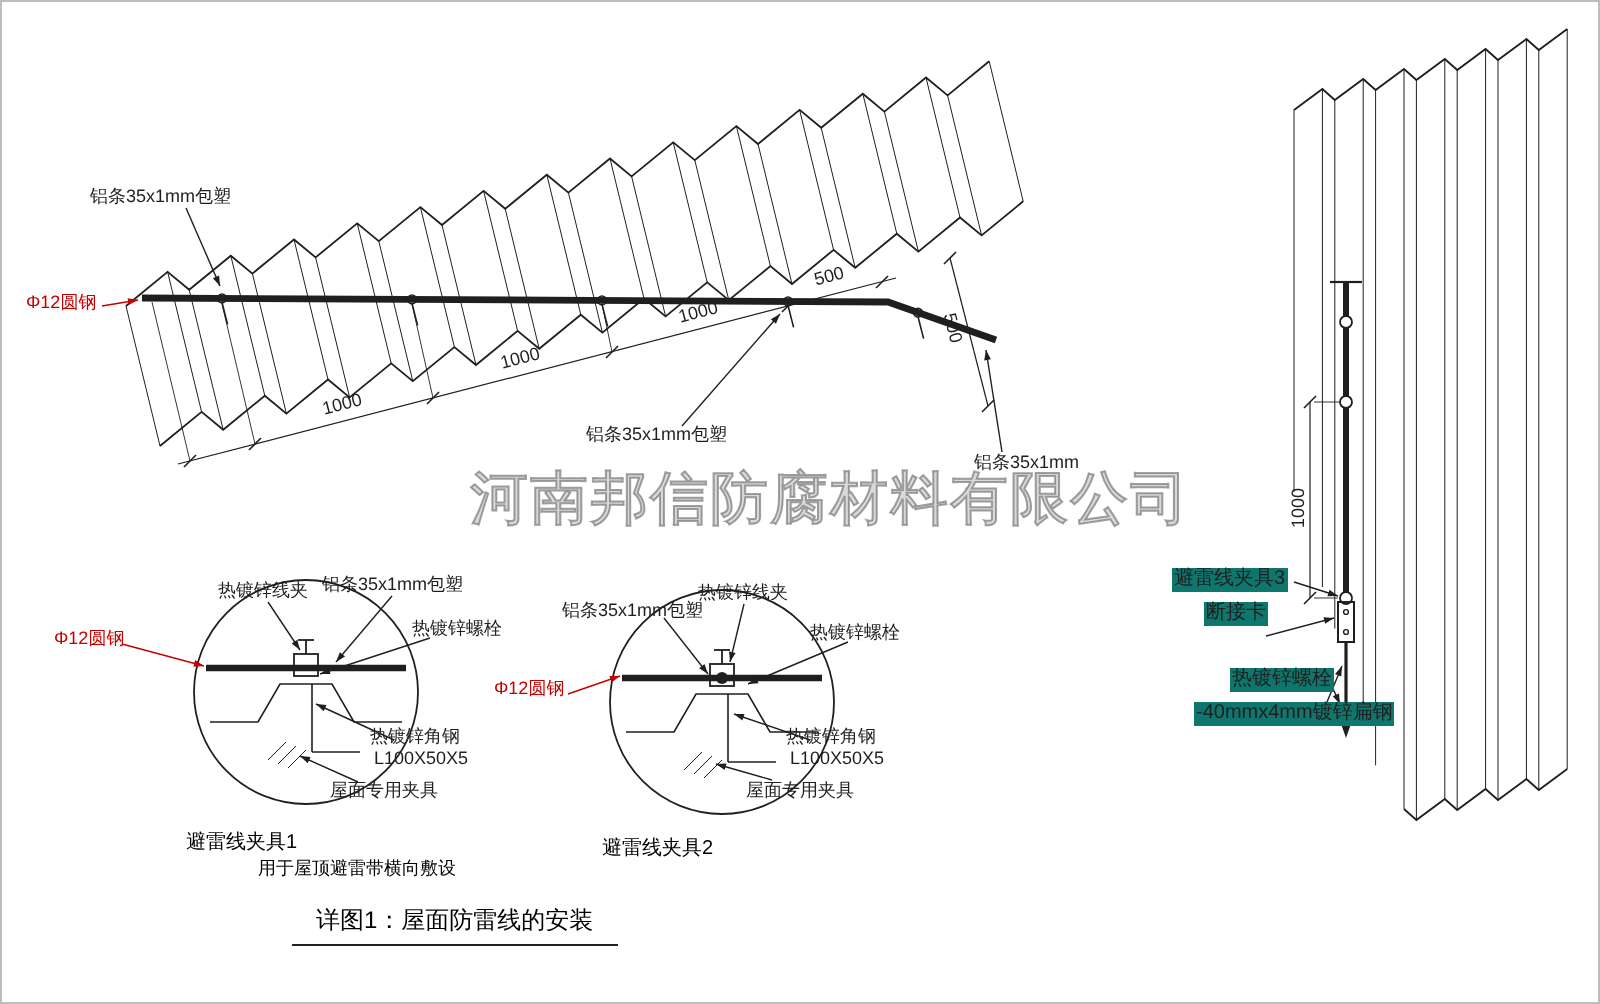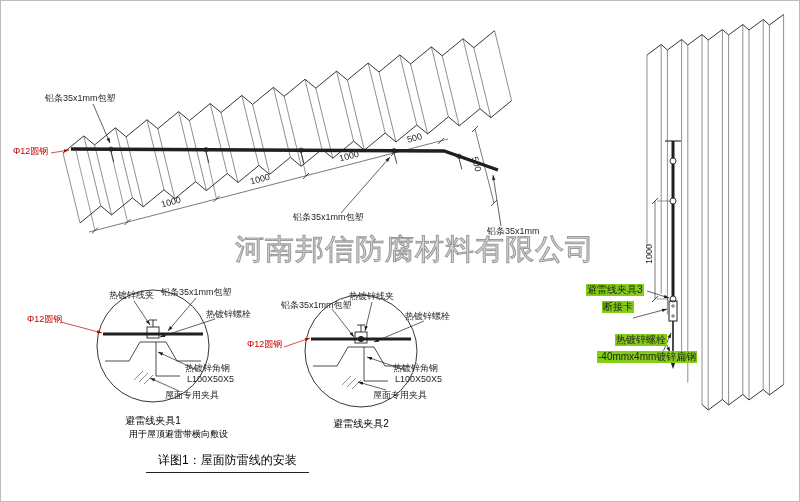--- a/index.html
+++ b/index.html
@@ -2,23 +2,23 @@
 <html><head>
 <meta charset="utf-8">
 <style>
   *{margin:0;padding:0;box-sizing:border-box}
   html,body{background:#ffffff}
   .page{position:relative;width:800px;height:502px;background:#fff;border:1px solid #bdbdbd;
         overflow:hidden;font-family:"Liberation Sans","DejaVu Sans",sans-serif;color:#1f1f1f}
   #drawing{position:absolute;left:0;top:0;z-index:1}
   .lbl{position:absolute;font-size:9px;line-height:1.15;white-space:nowrap;z-index:3;color:#1f1f1f}
   .lbl.red{color:#c40000}
-  .lbl.w{font-size:10px;background:#84cc16;padding:0 1px}
+  .lbl.w{font-size:10px;background:#0f766e;padding:0 1px}
   .dim{position:absolute;font-size:9px;white-space:nowrap;z-index:3;color:#1f1f1f}
-  .title{position:absolute;font-size:10px;text-align:center;white-space:nowrap;z-index:3;color:#000}
+  .title{position:absolute;font-size:10px;white-space:nowrap;z-index:3;color:#000}
   .sub{position:absolute;font-size:9px;text-align:right;white-space:nowrap;z-index:3;color:#000}
   .caption{position:absolute;font-size:12px;text-align:right;white-space:nowrap;z-index:3;
            border-bottom:1px solid #222;padding:0 12px 3px;color:#000}
   .wm{position:absolute;left:234px;top:229px;font-size:29px;font-weight:normal;letter-spacing:1px;
       white-space:nowrap;z-index:6;color:rgba(130,130,130,0.30);
       -webkit-text-stroke:1px rgba(110,110,110,0.65);pointer-events:none}
 </style>
 </head>
 <body>
 

